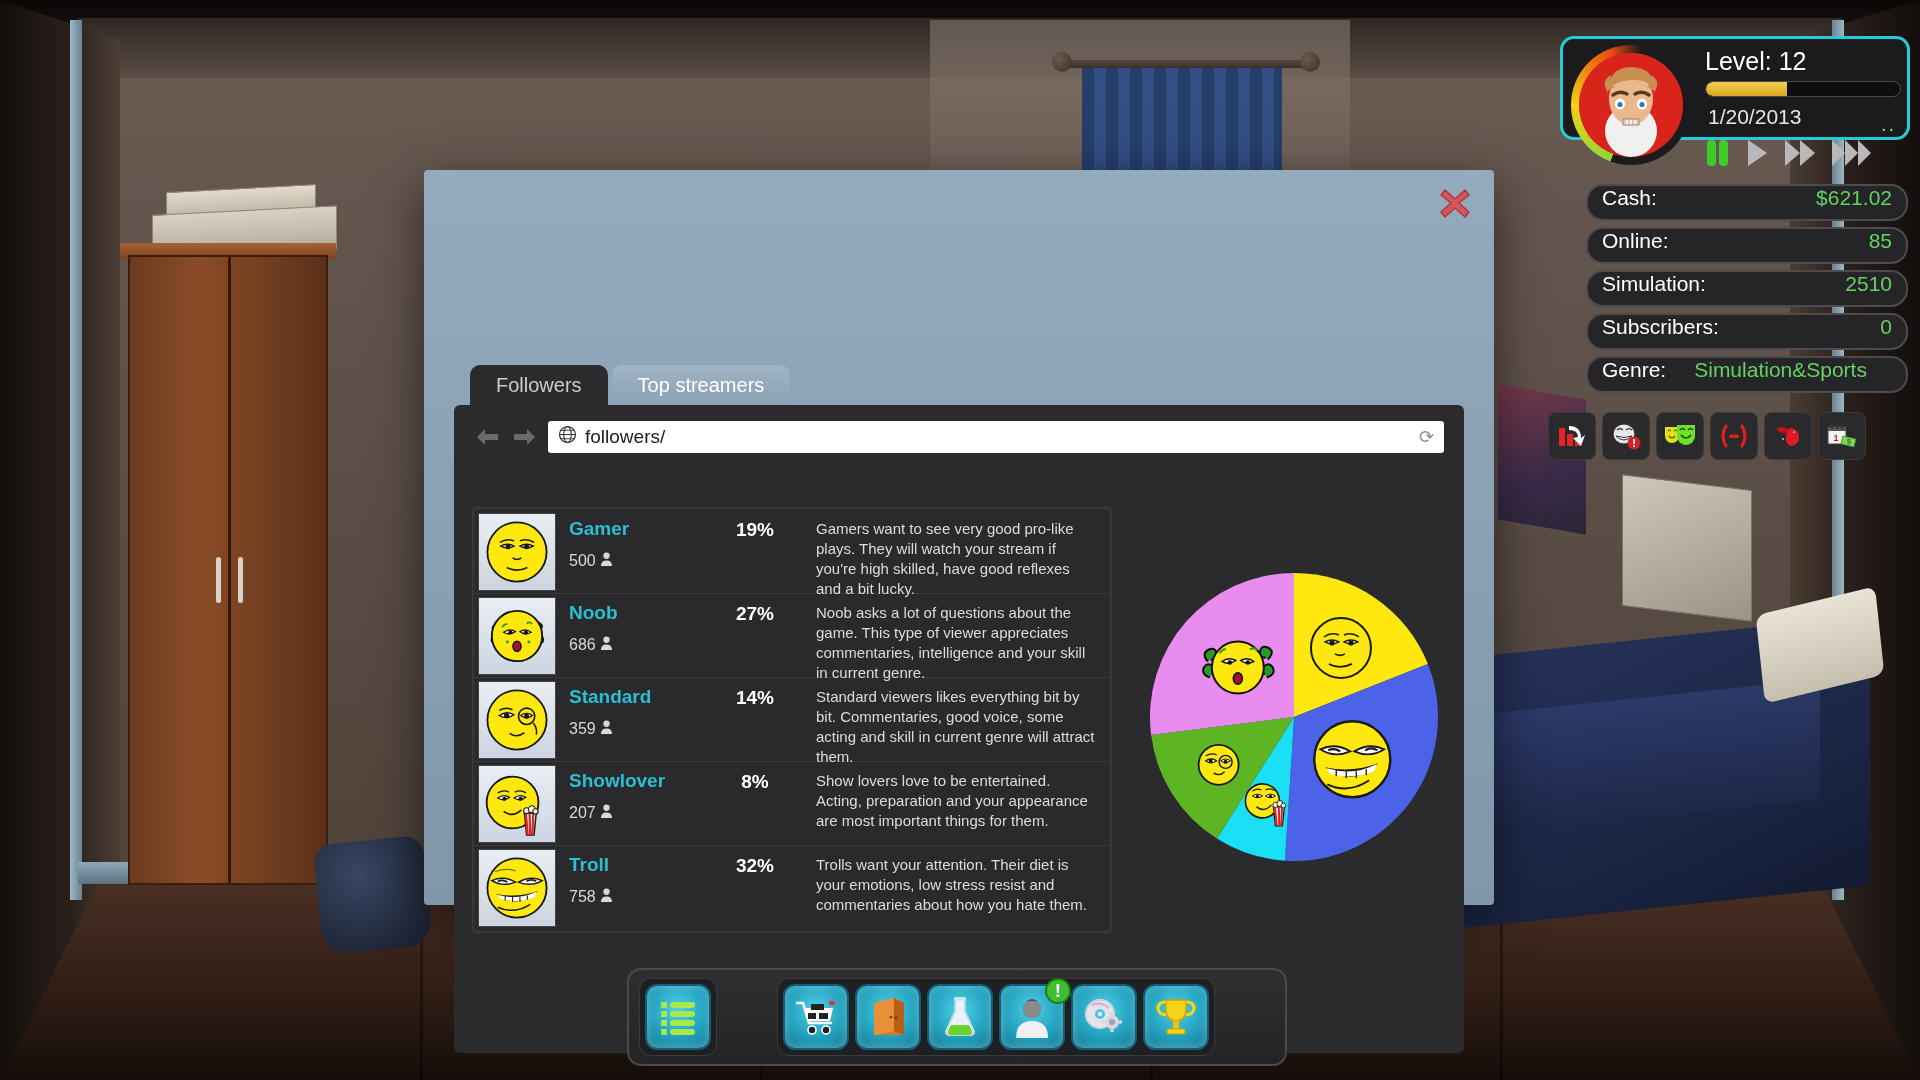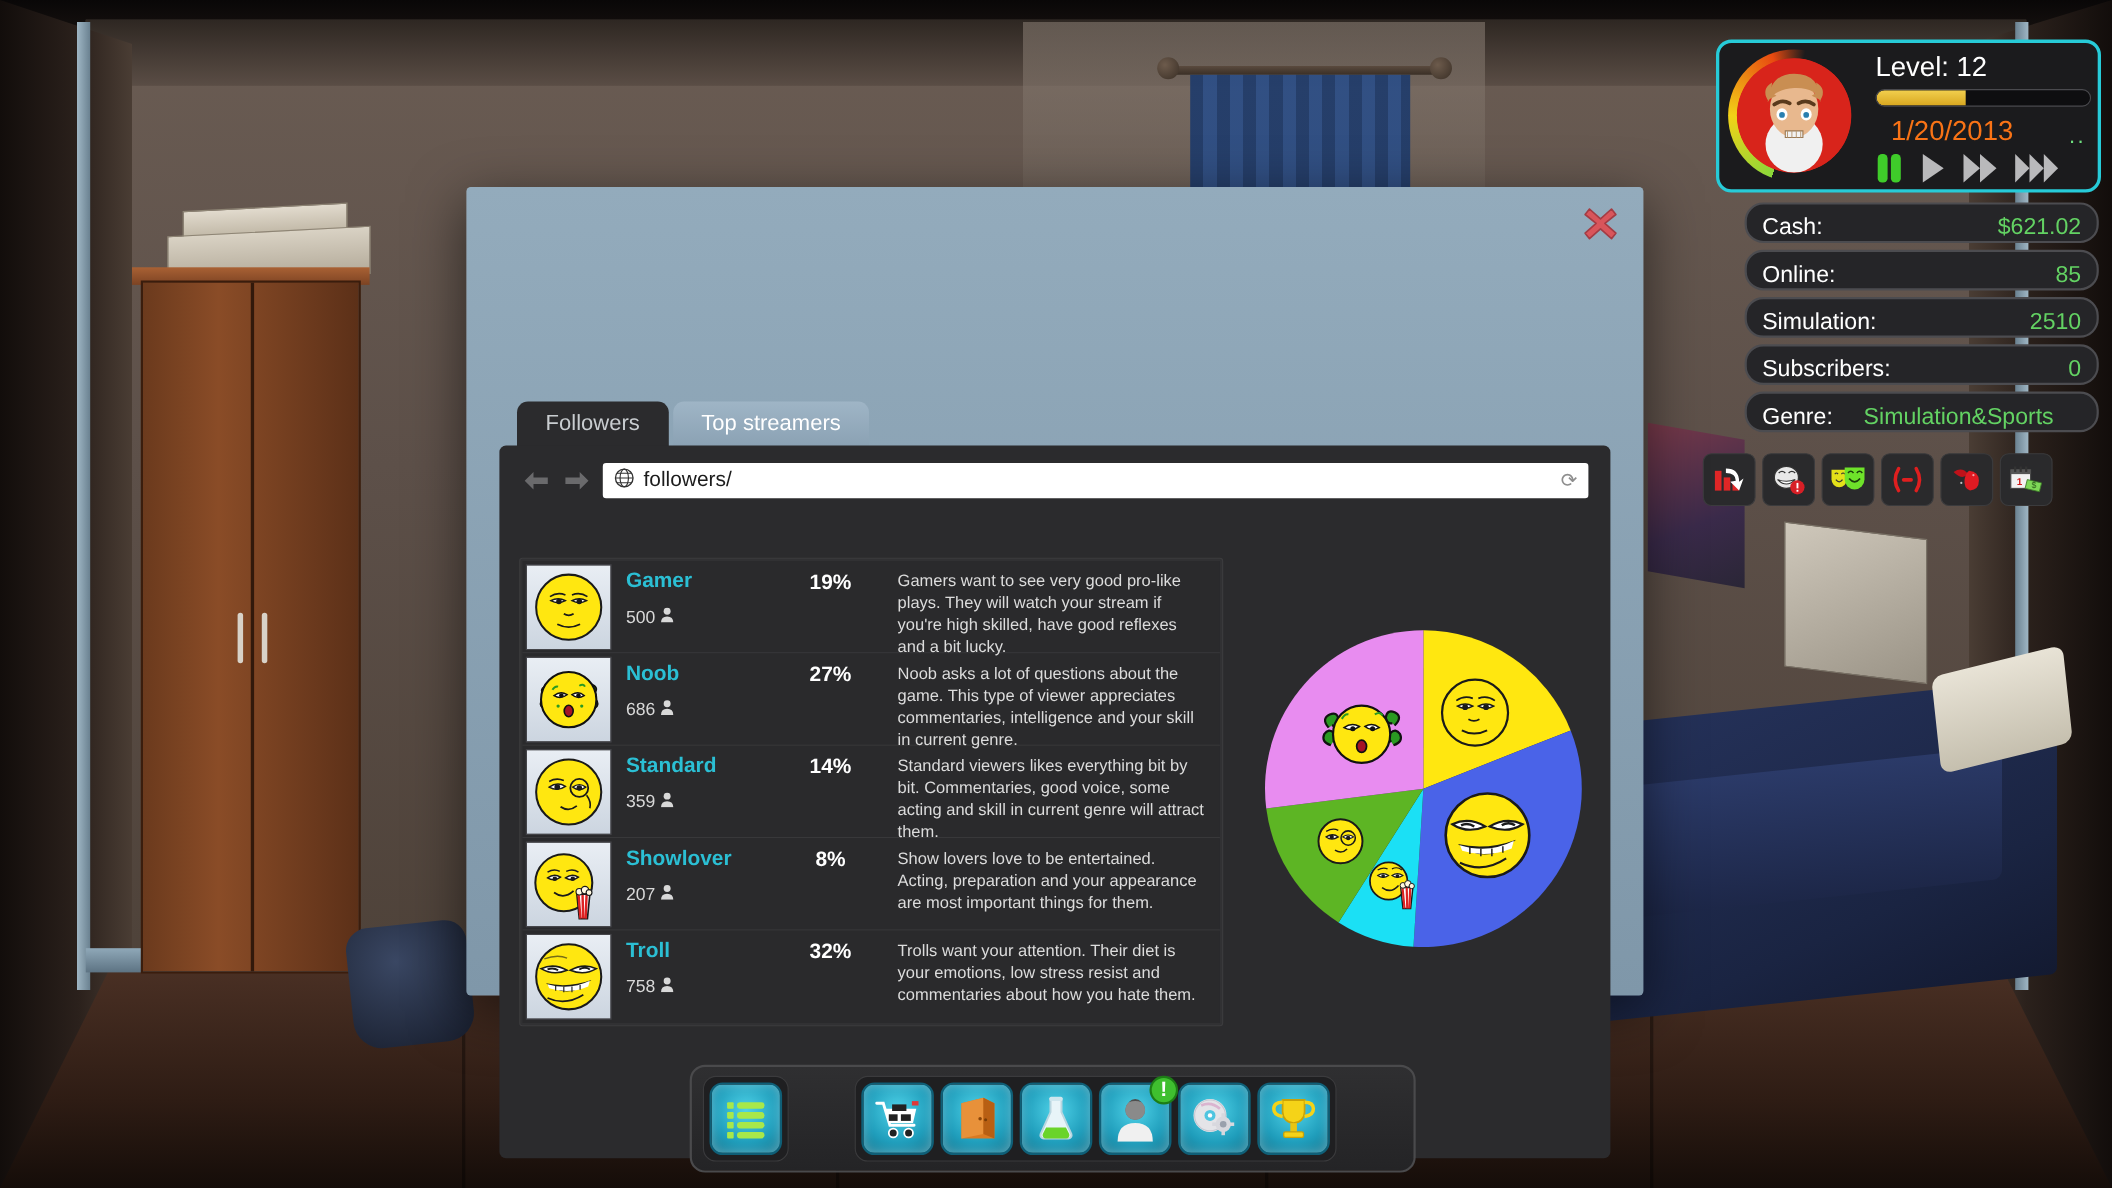--- a/index.html
+++ b/index.html
@@ -234,53 +234,53 @@
   .pie-wrap {
     position: absolute; left: 690px; top: 102px; width: 300px; height: 420px;
     display: flex; align-items: center; justify-content: center;
   }
 
   
   .hud {
     position: absolute; right: 10px; top: 36px; width: 350px; height: 342px;
   }
   .hud-top {
-    position: absolute; left: 0; top: 0; width: 350px; height: 139px;
+    position: absolute; left: 0; top: 0; width: 350px; height: 104px;
     background: #1b1b1d;
     border: 3px solid #27cbd8;
     border-radius: 14px;
   }
   .avatar-ring {
     position: absolute; left: 8px; top: 6px; width: 120px; height: 120px;
     border-radius: 50%;
     background: conic-gradient(from 200deg, #8ad83a 0deg, #f2d117 70deg, #e84a10 140deg, #1b1b1d 170deg, #1b1b1d 360deg);
     display: flex; align-items: center; justify-content: center;
   }
   .avatar-inner {
     width: 104px; height: 104px; border-radius: 50%;
     background: #d8241b; overflow: hidden; position: relative;
   }
   .hud-level { position: absolute; left: 142px; top: 8px; color: #fff; font-size: 25px; }
   .xpbar {
     position: absolute; left: 142px; top: 42px; width: 196px; height: 16px;
     background: #0e0e10; border: 1px solid #4a4a4e; border-radius: 8px; overflow: hidden;
   }
   .xpfill { height: 100%; background: linear-gradient(180deg, #f2cf4e, #d9a820); border-radius: 8px 0 0 8px; }
-  .hud-date { position: absolute; left: 156px; top: 66px; color: #f97316; font-size: 25px; }
+  .hud-date { position: absolute; left: 145px; top: 66px; color: #e5e5e5; font-size: 21px; }
   .hud-dots { position: absolute; left: 318px; top: 74px; color: #6fe07f; font-size: 20px; letter-spacing: 2px;}
   .speedbar { position: absolute; left: 142px; top: 100px; display: flex; gap: 14px; align-items: center; }
   .spd { cursor: pointer; }
 
   .stats { position: absolute; left: 26px; top: 148px; width: 322px; }
   .stat {
     height: 37px; margin-bottom: 6px;
     background: #252528;
     border: 2px solid #4c4c50;
     border-radius: 17px;
-    display: flex; align-items: flex-end; justify-content: space-between;
+    display: flex; align-items: flex-start; justify-content: space-between;
     padding: 0 14px;
     color: #fff; font-size: 21px;
   }
   .stat .val { color: #63d263; }
   .stat.genre { justify-content: flex-start; gap: 28px; }
 
   
   .wallicons { position: absolute; left: 1548px; top: 412px; display: flex; gap: 6px; }
   .wicon {
     width: 48px; height: 48px; border-radius: 8px;

